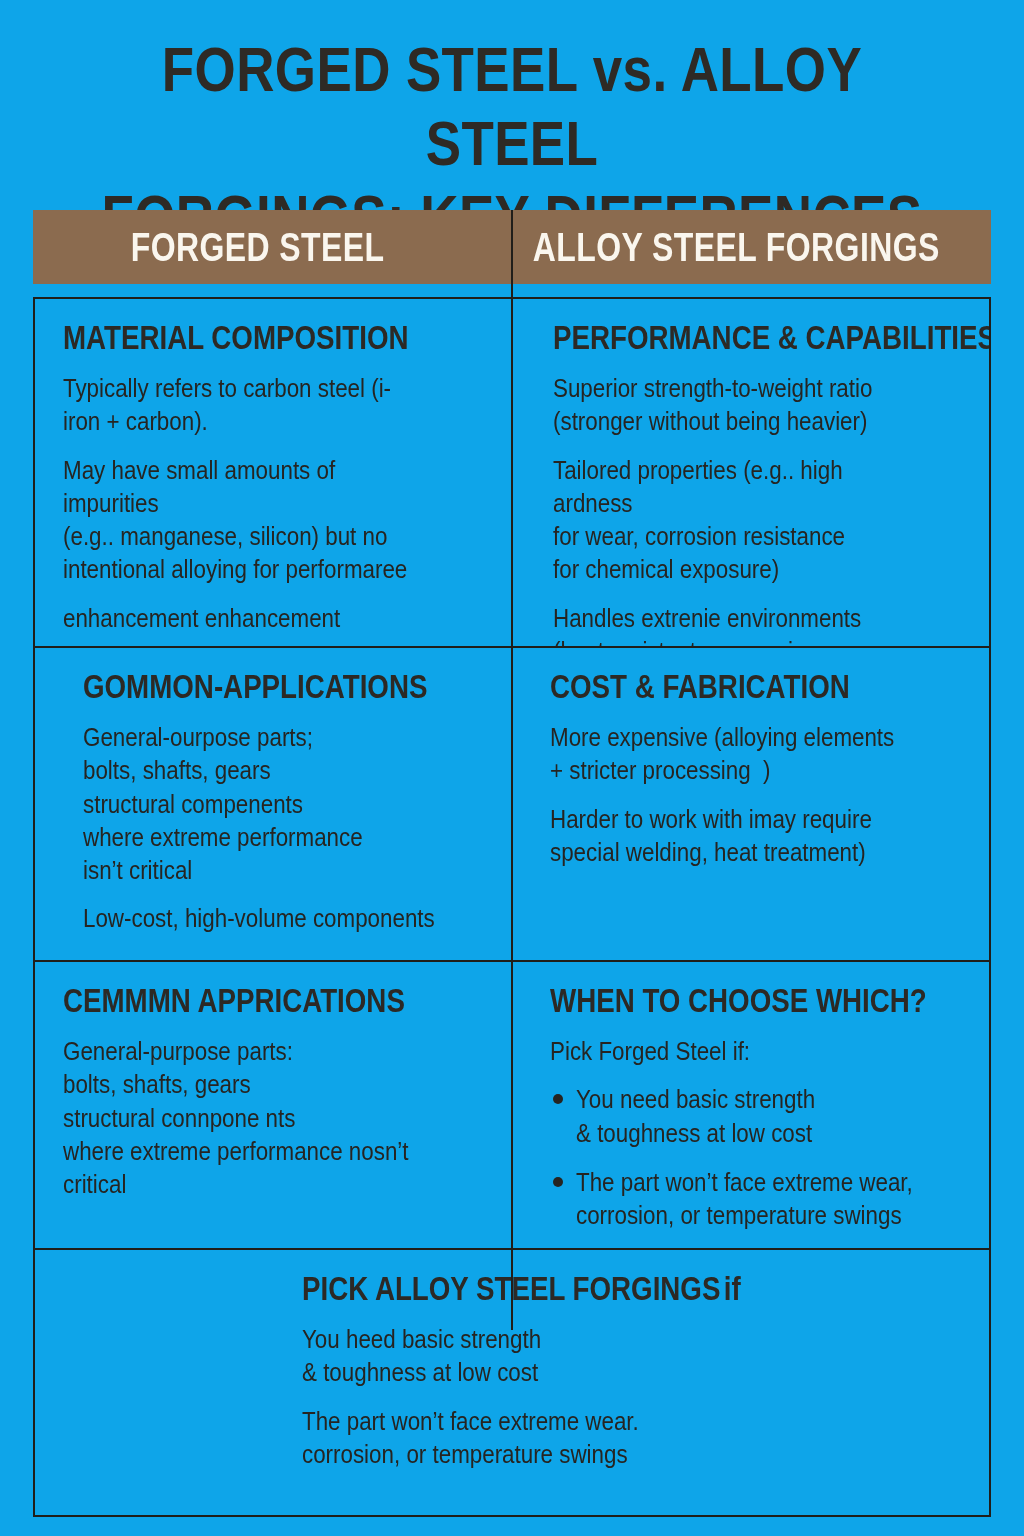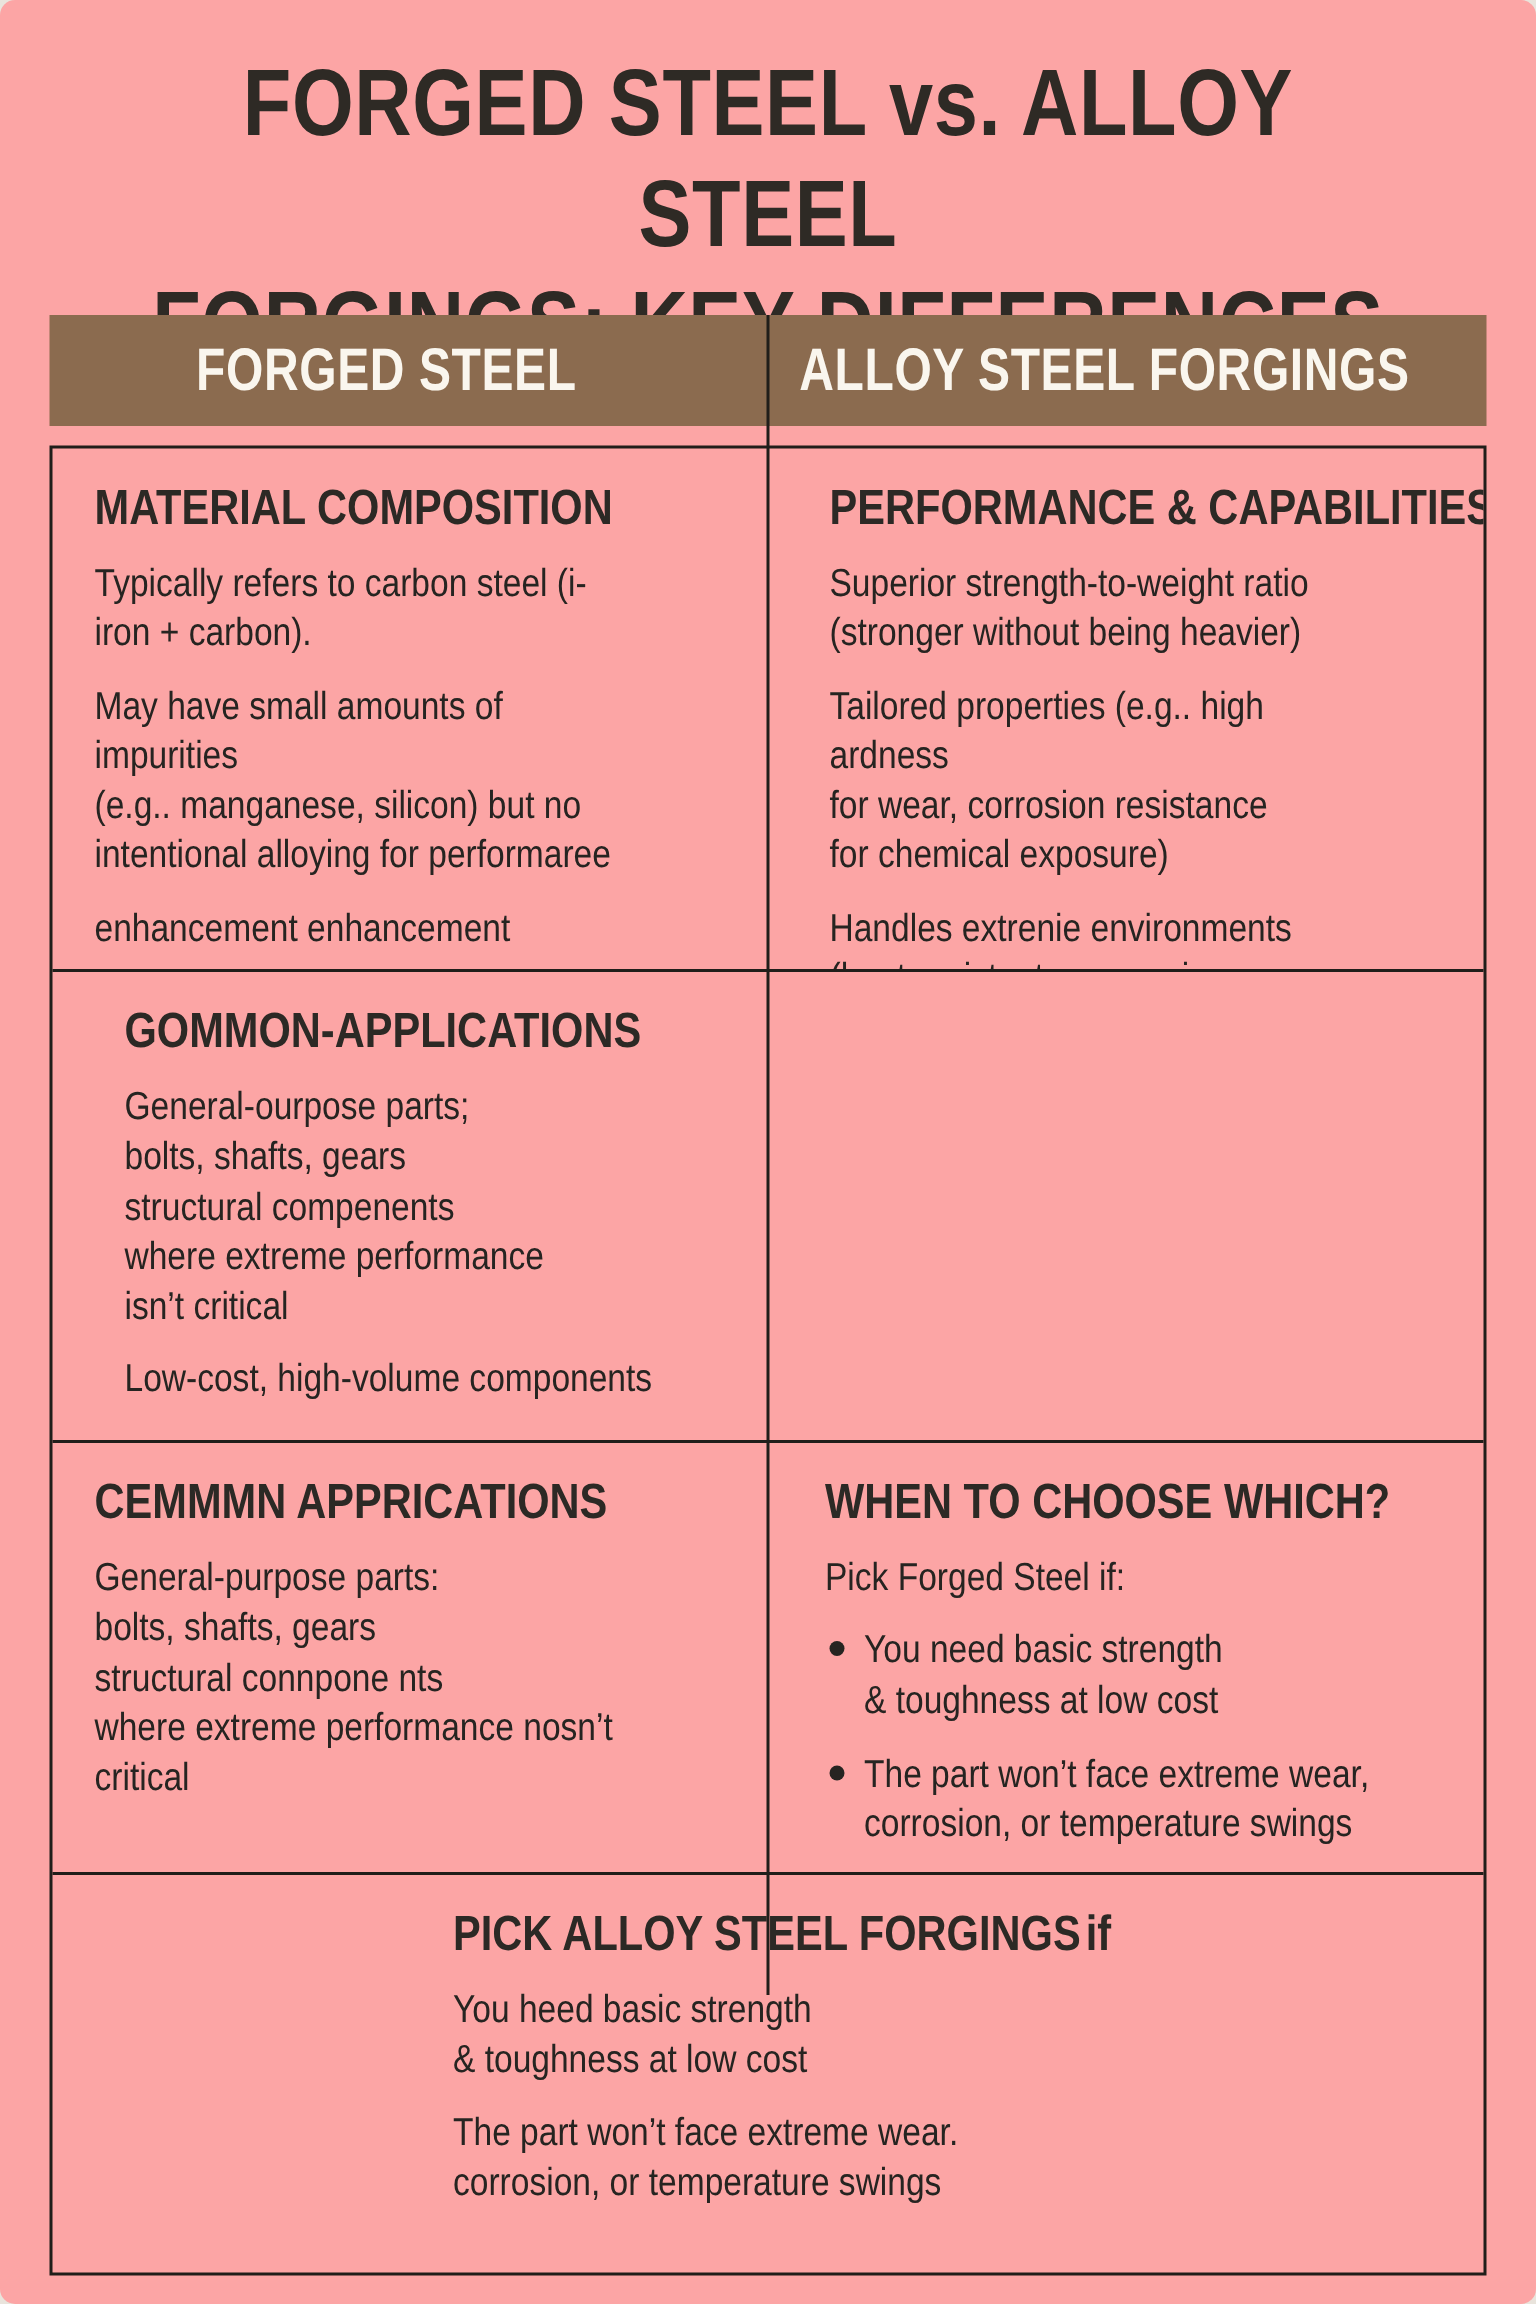--- a/index.html
+++ b/index.html
@@ -1,25 +1,24 @@
 <!DOCTYPE html>
 <html><head>
 <meta charset="utf-8">
 <style>
   * { margin: 0; padding: 0; box-sizing: border-box; }
   html, body { background: #e9e4dc; }
   .page {
     position: relative;
     width: 1024px;
     height: 1536px;
-    background: #fca5a5;
+    background: #0ea5e9;
     font-family: "Liberation Sans", sans-serif;
     overflow: hidden;
     margin: 0 auto;
-    border-radius: 10px;
   }
   .title {
     position: absolute;
     top: 32px;
     left: 0;
     width: 1024px;
     text-align: center;
   }
   .title-line {
     display: block;
@@ -177,20 +176,27 @@
 
       <div class="trow row-2">
         <div class="cell">
           <h2 class="cell-heading">GOMMON-APPLICATIONS</h2>
           <p class="para">General-ourpose parts;
 bolts, shafts, gears
 structural compenents
 where extreme performance
 isn’t critical</p>
           <p class="para">Low-cost, high-volume components</p>
+        </div>
+        <div class="cell">
+          <h2 class="cell-heading">COST &amp; FABRICATION</h2>
+          <p class="para">More expensive (alloying elements
++ stricter processing  )</p>
+          <p class="para">Harder to work with imay require
+special welding, heat treatment)</p>
         </div>
       </div>
 
       <div class="trow row-3">
         <div class="cell">
           <h2 class="cell-heading">CEMMMN APPRICATIONS</h2>
           <p class="para">General-purpose parts:
 bolts, shafts, gears
 structural connpone nts
 where extreme performance nosn’t

